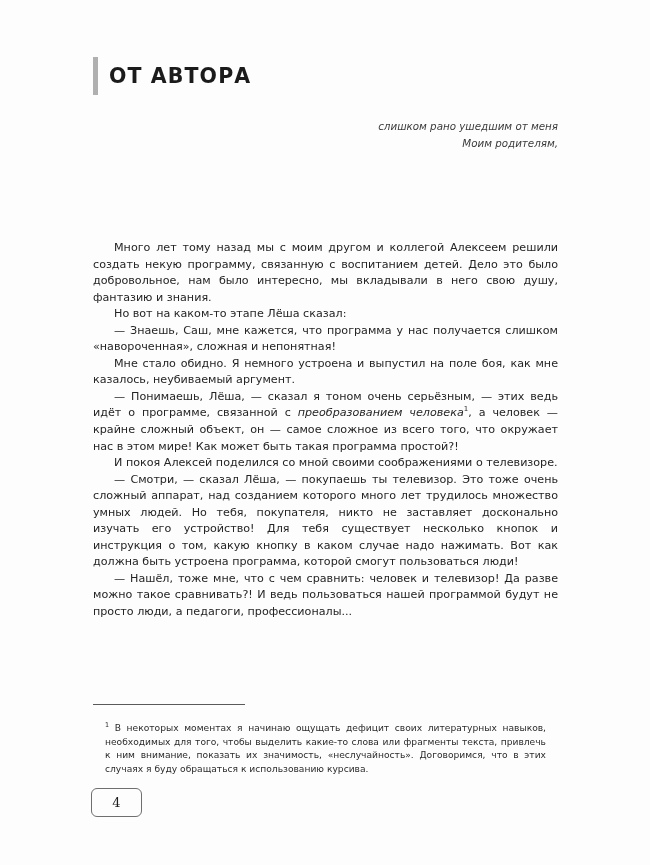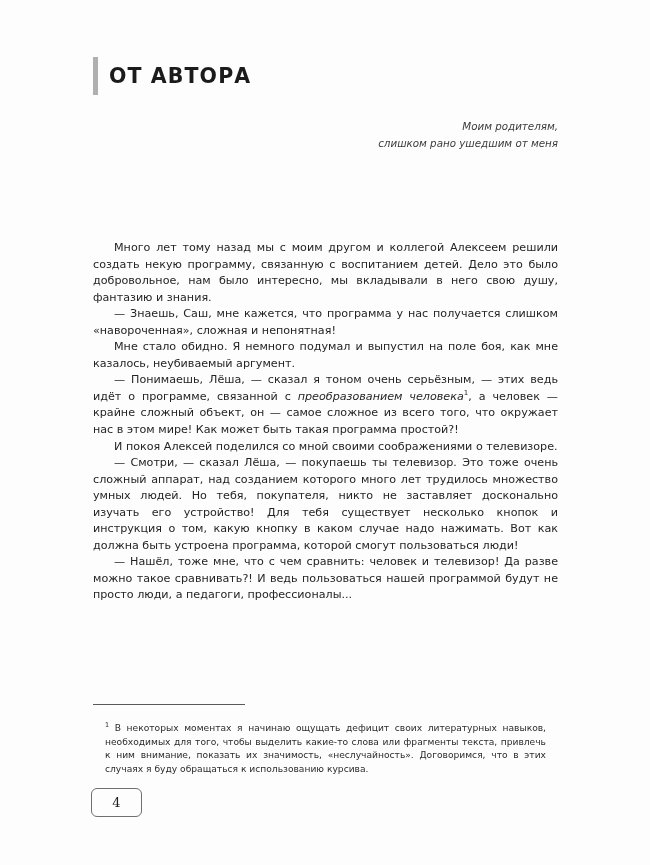--- a/index.html
+++ b/index.html
@@ -144,28 +144,29 @@
 <body>
 
 <div class="page">
 
   <div class="heading-block">
     <div class="heading-rule"></div>
     <div class="heading-text">ОТ АВТОРА</div>
   </div>
 
   <div class="epigraph">
+    <div>слишком рано ушедшим от меня</div>
     <div>Моим родителям,</div>
-    <div>слишком рано ушедшим от меня</div>
   </div>
 
   <div class="body-text">
     <p>Много лет тому назад мы с моим другом и коллегой Алексеем решили создать некую программу, связанную с воспитанием детей. Дело это было добровольное, нам было интересно, мы вкладывали в него свою душу, фантазию и знания.</p>
+    <p>Но вот на каком-то этапе Лёша сказал:</p>
     <p class="dash">— Знаешь, Саш, мне кажется, что программа у нас получается слишком «навороченная», сложная и непонятная!</p>
-    <p>Мне стало обидно. Я немного подумал и выпустил на поле боя, как мне казалось, неубиваемый аргумент.</p>
+    <p>Мне стало обидно. Я немного устроена и выпустил на поле боя, как мне казалось, неубиваемый аргумент.</p>
     <p class="dash"><span>— Понимаешь, Лёша, — сказал я тоном очень серьёзным, — этих ведь идёт о программе, связанной с </span><i>преобразованием человека</i><sup>1</sup><span>, а человек — крайне сложный объект, он — самое сложное из всего того, что окружает нас в этом мире! Как может быть такая программа простой?!</span></p>
     <p>И покоя Алексей поделился со мной своими соображениями о телевизоре.</p>
     <p class="dash">— Смотри, — сказал Лёша, — покупаешь ты телевизор. Это тоже очень сложный аппарат, над созданием которого много лет трудилось множество умных людей. Но тебя, покупателя, никто не заставляет досконально изучать его устройство! Для тебя существует несколько кнопок и инструкция о том, какую кнопку в каком случае надо нажимать. Вот как должна быть устроена программа, которой смогут пользоваться люди!</p>
     <p class="dash">— Нашёл, тоже мне, что с чем сравнить: человек и телевизор! Да разве можно такое сравнивать?! И ведь пользоваться нашей программой будут не просто люди, а педагоги, профессионалы...</p>
   </div>
 
   <div class="footnote-rule"></div>
   <div class="footnote">
     <p><sup>1</sup> <span>В некоторых моментах я начинаю ощущать дефицит своих литературных навыков, необходимых для того, чтобы выделить какие-то слова или фрагменты текста, привлечь к ним внимание, показать их значимость, «неслучайность». Договоримся, что в этих случаях я буду обращаться к использованию курсива.</span></p>
   </div>

